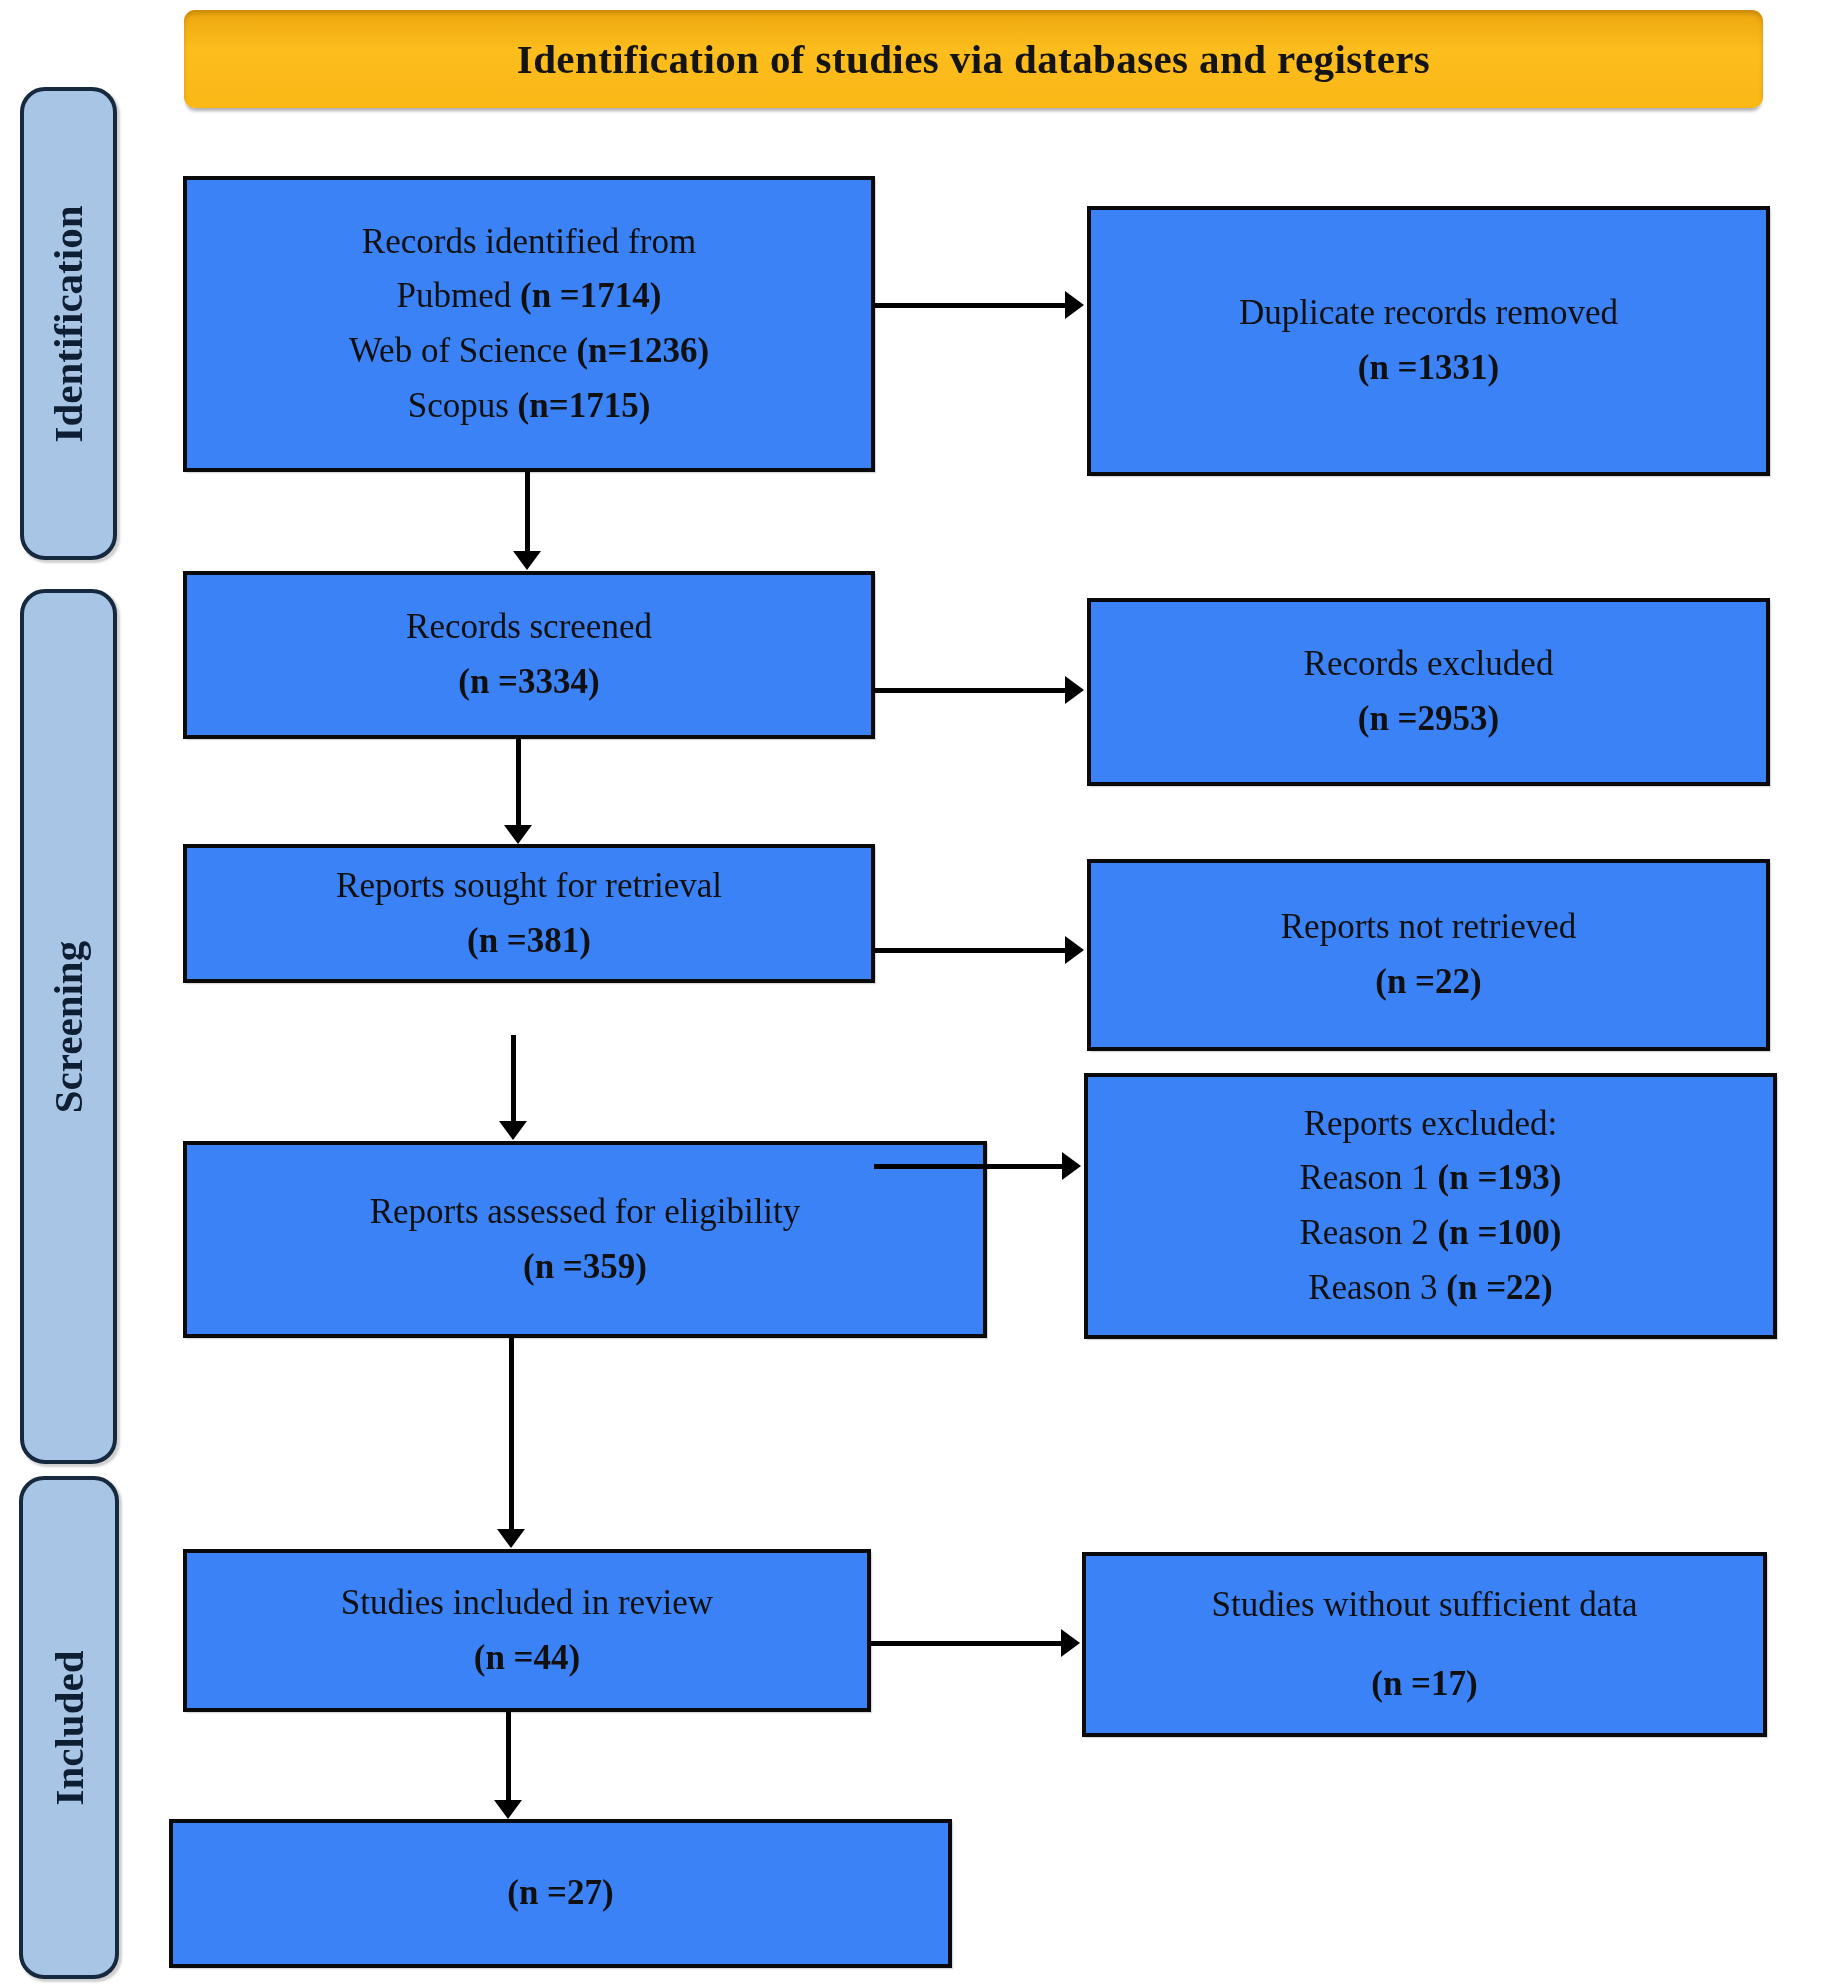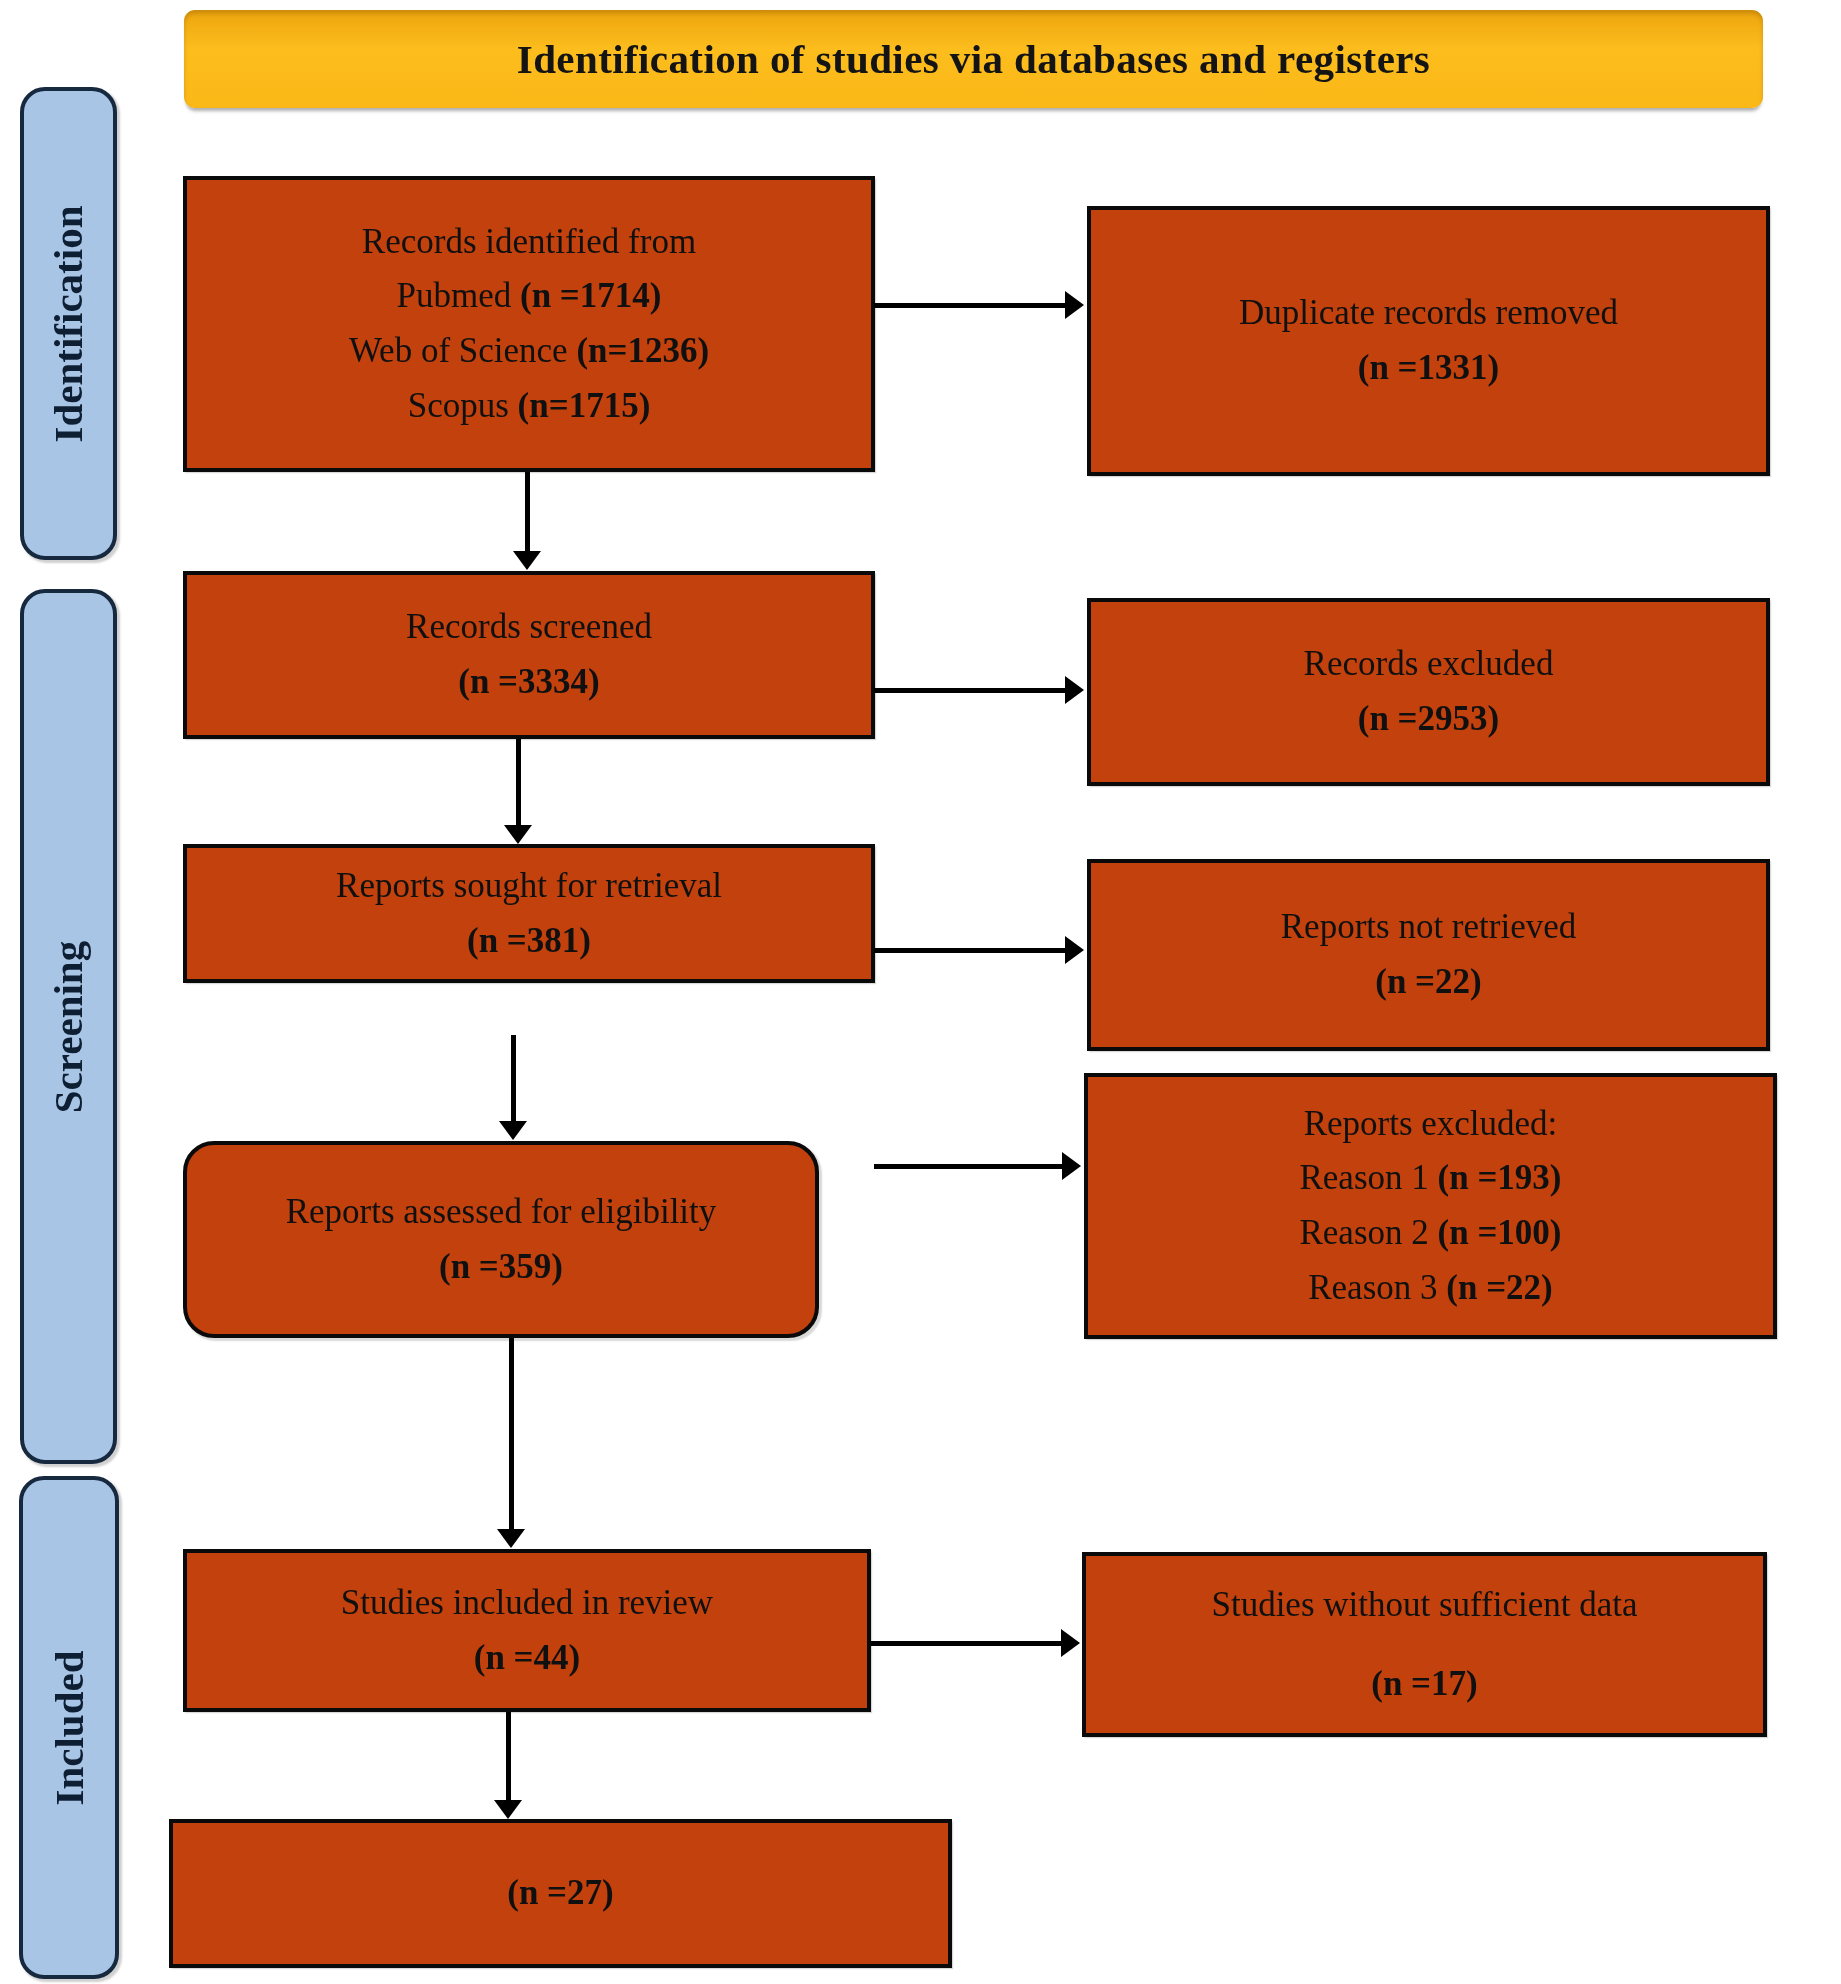--- a/index.html
+++ b/index.html
@@ -36,32 +36,32 @@
     transform:rotate(-90deg);
     white-space:nowrap;
     font-weight:bold;font-size:41px;color:#0e1e33;
   }
   #stage-identification{left:19.7px;top:87px;width:97px;height:473px;}
   #stage-screening{left:19.7px;top:589px;width:97px;height:875px;}
   #stage-included{left:19px;top:1476px;width:100px;height:503px;}
   
   .fbox{
     position:absolute;box-sizing:border-box;
-    background:#c2410c;
+    background:#3b82f6;
     border:4.2px solid #0a0a0a;
     display:flex;flex-direction:column;align-items:center;justify-content:center;
     text-align:center;
     font-size:35px;line-height:1.56;
     box-shadow:2.1px 2.1px 1.4px rgba(160,160,160,.4);
   }
   .fbox .n{font-weight:bold;}
   #box-records-identified{left:183px;top:176px;width:692px;height:296px;}
   #box-records-screened{left:183px;top:571px;width:692px;height:168px;}
   #box-reports-sought{left:183px;top:844px;width:692px;height:139px;}
-  #box-reports-assessed{left:183px;top:1141px;width:636px;height:197px;border-radius:31px;}
+  #box-reports-assessed{left:183px;top:1141px;width:804px;height:197px;}
   #box-studies-review{left:183px;top:1549px;width:688px;height:163px;}
   #box-studies-meta{left:169px;top:1819px;width:783px;height:149px;}
   #box-duplicates-removed{left:1087px;top:206px;width:683px;height:270px;}
   #box-records-excluded{left:1087px;top:598px;width:683px;height:188px;}
   #box-reports-not-retrieved{left:1087px;top:859px;width:683px;height:192px;}
   #box-reports-excluded{left:1084px;top:1073px;width:693px;height:266px;}
   #box-studies-without-data{left:1082px;top:1552px;width:685px;height:185px;gap:24px;}
   
   .varrow{position:absolute;width:4.9px;background:#000;}
   .varrow::after{

